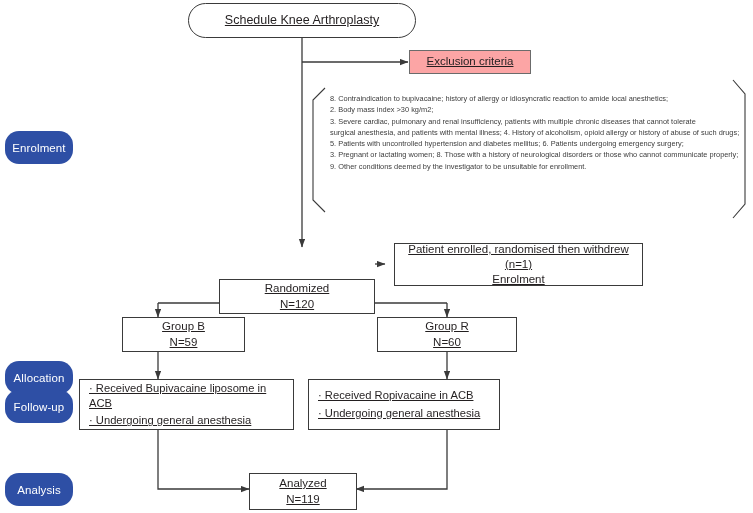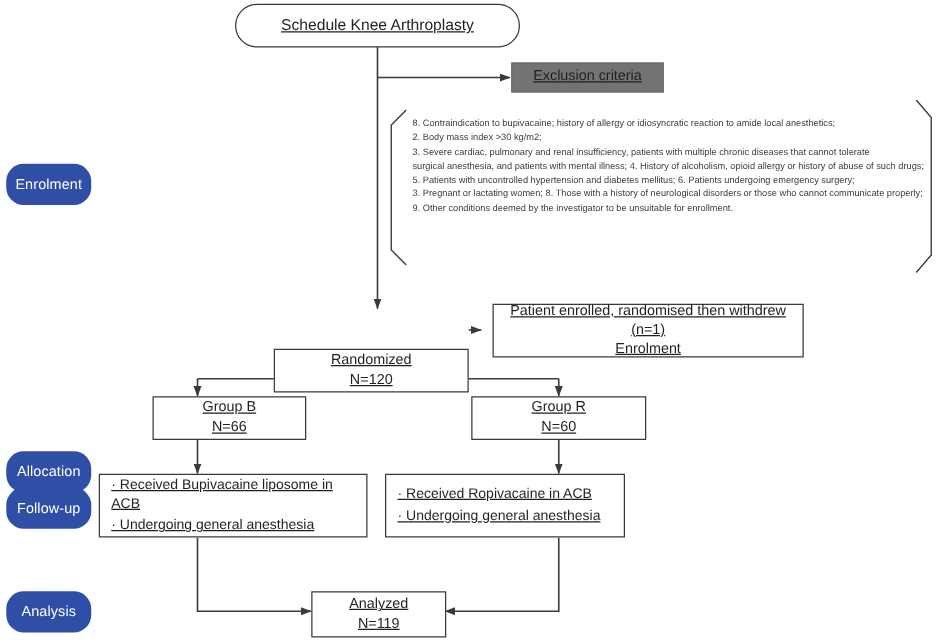--- a/index.html
+++ b/index.html
@@ -42,21 +42,21 @@
   .node .ln { display: block; }
 
   
   .terminator {
     border-radius: 22px;
     font-size: 12.5px;
   }
 
   
   .excl-label {
-    background: #737373;
+    background: #fca5a5;
     border: 1.3px solid #6b6b6b;
     font-size: 11.5px;
   }
 
   
   .criteria {
     position: absolute;
     box-sizing: border-box;
     text-align: left;
     font-size: 7.4px;
@@ -167,21 +167,21 @@
     <span class="ln">N=120</span>
   </div>
 
   <div class="node plain" style="left:394px; top:243px; width:249px; height:43px;">
     <span class="ln">Patient enrolled, randomised then withdrew (n=1)</span>
     <span class="ln">Enrolment</span>
   </div>
 
   <div class="node plain" style="left:122px; top:317px; width:123px; height:35px;">
     <span class="ln">Group B</span>
-    <span class="ln">N=66</span>
+    <span class="ln">N=59</span>
   </div>
   <div class="node plain" style="left:377px; top:317px; width:140px; height:35px;">
     <span class="ln">Group R</span>
     <span class="ln">N=60</span>
   </div>
 
   <div class="node bulleted" style="left:79px; top:379px; width:215px; height:51px;">
     <span class="ln">· Received Bupivacaine liposome in ACB</span>
     <span class="ln">· Undergoing general anesthesia</span>
   </div>

